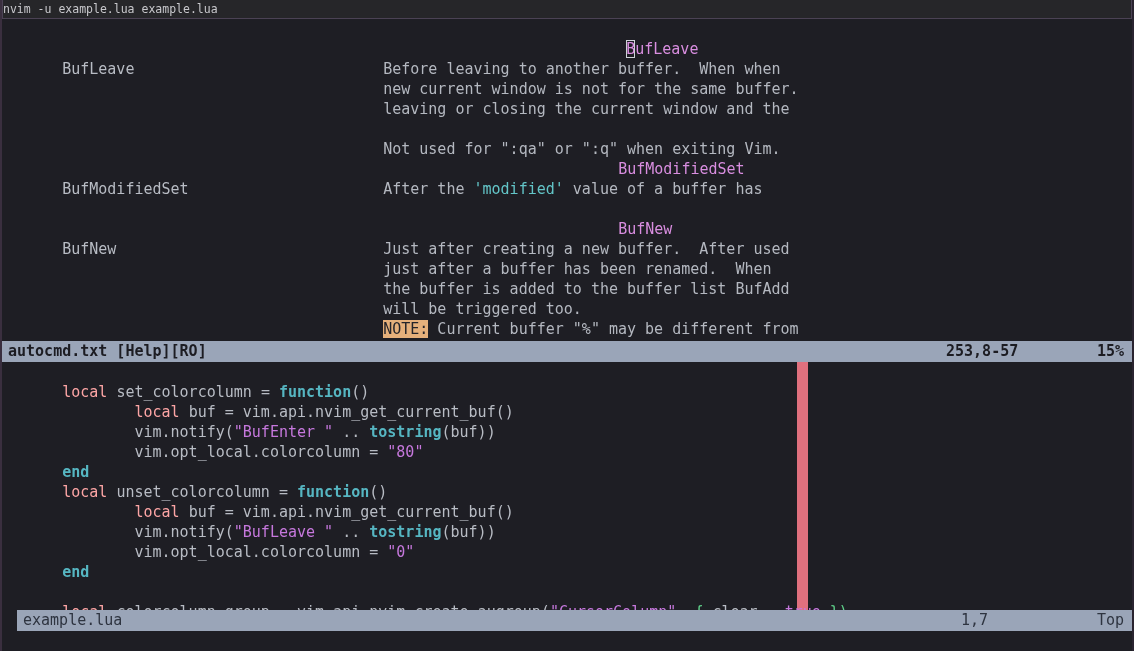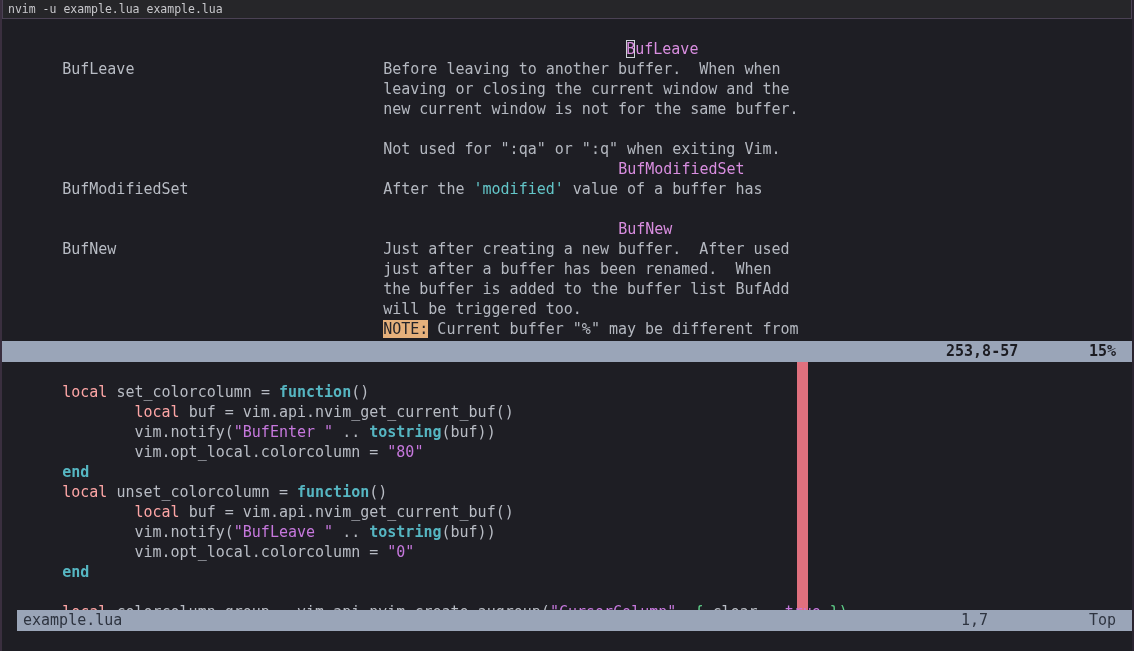--- a/index.html
+++ b/index.html
@@ -27,21 +27,20 @@
 
   
   .titlebar {
     height: 19px;
     background: #262629;
     border: 1px solid #4b4254;
     border-top: none;
     box-sizing: border-box;
     display: flex;
     align-items: center;
-    padding-left: 5px;
     color: #c8c8cc;
     font-size: 11.5px;
     line-height: 19px;
     letter-spacing: 0px;
     white-space: pre;
   }
 
   
   .pane {
     position: relative;
@@ -98,21 +97,21 @@
     font-weight: bold;
   }
   .statusline.inactive {
     background: #9aa5b8;
     color: #2e3440;
     font-weight: normal;
     margin-left: 15px;
   }
   .sl-left  { padding-left: 6px; }
   .sl-mid   { position: absolute; left: 944px; }
-  .sl-right { position: absolute; right: 16px; }
+  .sl-right { position: absolute; right: 8px; }
 
   
   #code-pane {
     height: 248px;
     position: relative;
     overflow: hidden;
   }
   .colorcolumn {
     position: absolute;
     top: 0;
@@ -147,27 +146,27 @@
 
     <div class="row cells" style="padding-left:0;">
       <span style="display:inline-block;width:570px;"></span><span class="cursor-block">B</span><span class="help-hl">ufLeave</span>
     </div>
 
     <div class="row cells">
       <span style="display:inline-block;width:321px;">BufLeave</span><span class="help-body">Before leaving to another buffer.  When when</span>
     </div>
 
     <div class="row cells">
+      <span style="display:inline-block;width:321px;"></span><span class="help-body">new current window is not for the same buffer.</span>
+    </div>
+
+    <div class="row cells">
       <span style="display:inline-block;width:321px;"></span><span class="help-body">leaving or closing the current window and the</span>
     </div>
 
-    <div class="row cells">
-      <span style="display:inline-block;width:321px;"></span><span class="help-body">new current window is not for the same buffer.</span>
-    </div>
-
     <div class="row cells">&nbsp;</div>
 
     <div class="row cells">
       <span style="display:inline-block;width:321px;"></span><span class="help-body">Not used for ":qa" or ":q" when exiting Vim.</span>
     </div>
 
     <div class="row cells">
       <span style="display:inline-block;width:556px;"></span><span class="help-hl">BufModifiedSet</span>
     </div>
 
@@ -202,20 +201,21 @@
       <span style="display:inline-block;width:321px;"></span><span class="help-note">NOTE:</span><span class="help-body"> Current buffer "%" may be different from</span>
     </div>
 
     <div class="row cells">
       <span style="display:inline-block;width:321px;"></span>
     </div>
 
   </div>
 
   <div class="statusline active">
+    <span class="sl-left">autocmd.txt [Help][RO]</span>
     <span class="sl-mid">253,8-57</span>
     <span class="sl-right">15%</span>
   </div>
 
   <div class="pane" id="code-pane">
 
     <div class="colorcolumn"></div>
 
     <div class="row cells">
       <span class="k-local">local</span><span class="k-ident"> </span><span class="k-ident">set_colorcolumn</span><span class="k-op"> </span><span class="k-op">=</span><span class="k-op"> </span><span class="k-func">function</span><span class="k-ident">()</span>

